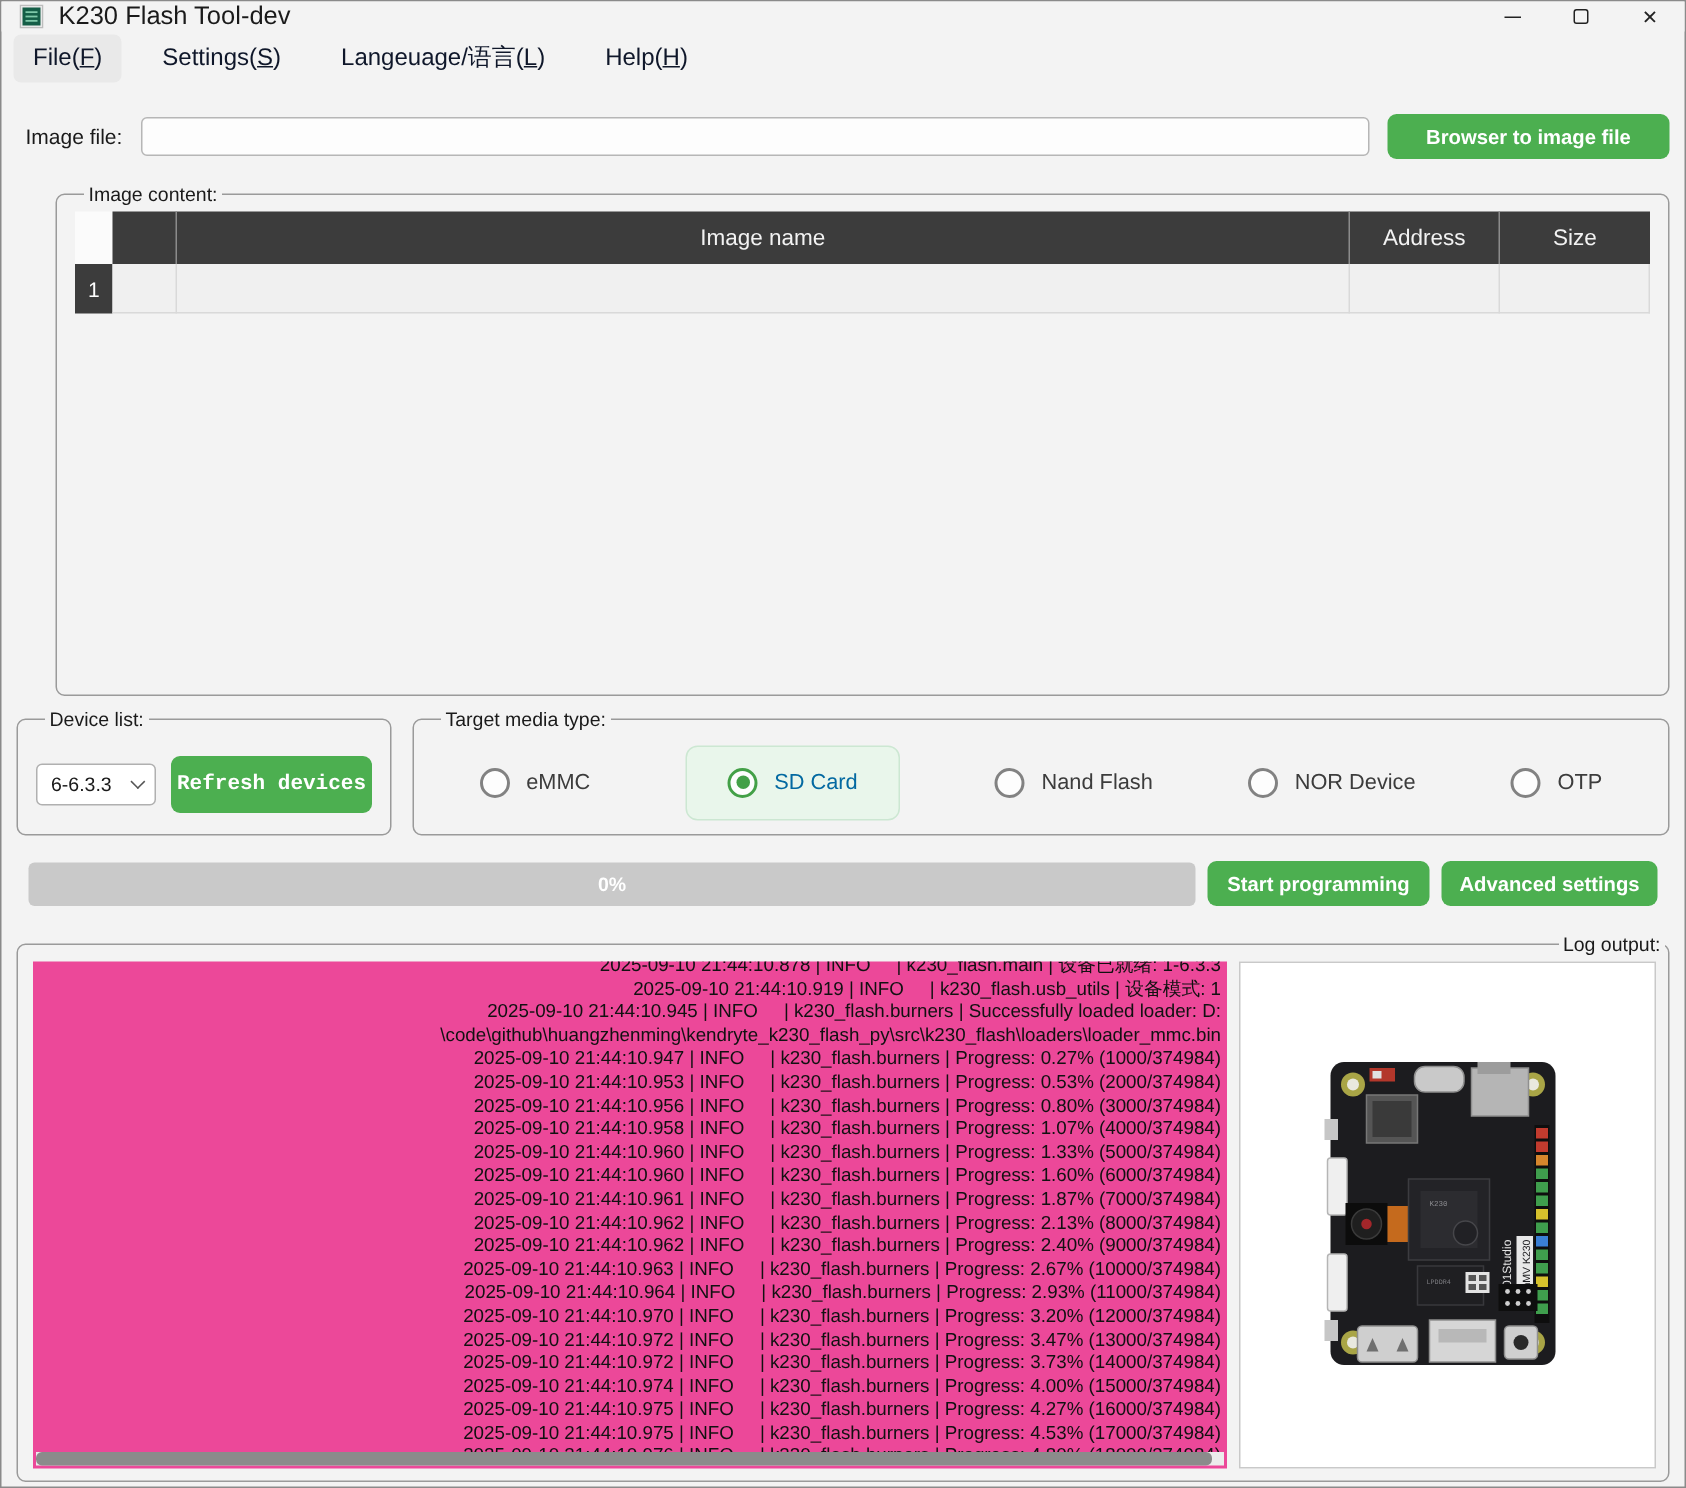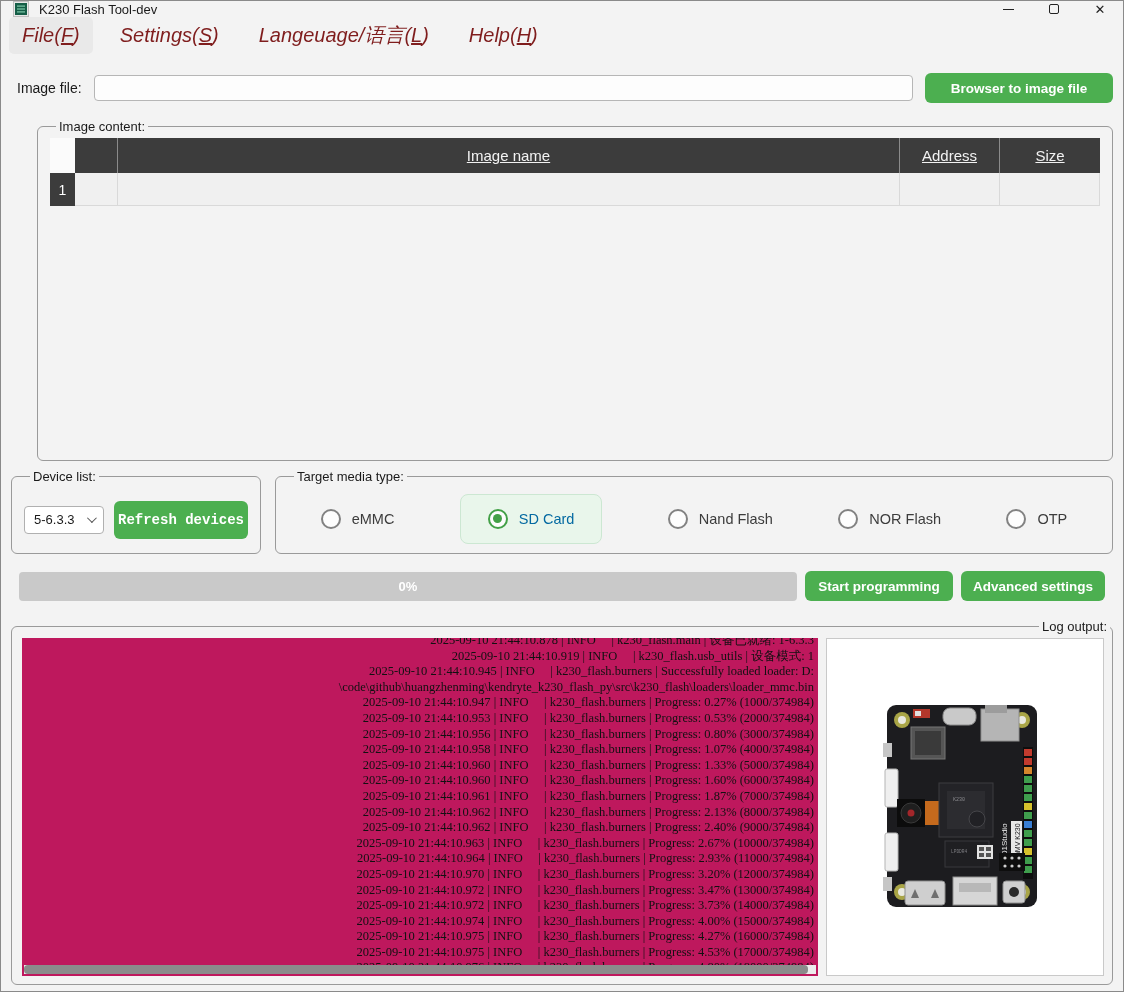--- a/index.html
+++ b/index.html
@@ -3,29 +3,29 @@
 <meta charset="utf-8">
 <style>
   * { margin:0; padding:0; box-sizing:border-box; }
   html,body { width:1124px; height:992px; overflow:hidden; }
   body { font-family:"Liberation Sans", sans-serif; background:#f3f3f3; color:#1a1a1a; }
   .window { width:1124px; height:992px; background:#f3f3f3; border:1px solid #8a8a8a; display:flex; flex-direction:column; position:relative; }
 
   
   .titlebar { height:30px; display:flex; align-items:center; padding-left:12px; background:#f3f3f3; }
   .app-icon { width:16px; height:16px; margin-right:10px; flex:none; }
-  .title-text { font-size:13px; color:#1a1a1a; }
+  .title-text { font-size:17px; color:#1a1a1a; }
   .win-controls { margin-left:auto; display:flex; height:100%; }
   .win-btn { width:46px; height:100%; display:flex; align-items:center; justify-content:center; font-size:13px; color:#222; cursor:default; }
   .max-box { width:10px; height:10px; border:1.2px solid #222; border-radius:2px; }
   .min-glyph { width:11px; height:0; border-top:1.2px solid #222; display:inline-block; }
 
   
   .menubar { height:36px; display:flex; align-items:center; padding:0 8px; gap:14px; }
-  .menu-item { padding:7px 13px; font-size:20px; border-radius:5px; color:#7f1d1d;font-style:italic; }
+  .menu-item { padding:7px 13px; font-size:16px; border-radius:5px; color:#0f172a; }
   .menu-item.active { background:#e9e9e9; }
   .accel { text-decoration:underline; }
 
   .content { flex:1; padding:0 10px; display:flex; flex-direction:column; }
 
   
   .file-row { margin-top:20px; display:flex; align-items:center; height:30px; }
   .file-label { font-size:14px; margin-left:6px; white-space:nowrap; }
   .file-input { flex:1; height:26px; margin-left:12px; margin-right:12px; background:#fdfdfd; border:1px solid #b6b6b6; border-radius:4px; font-size:13px; padding:0 8px; outline:none; }
   .btn-green { background:#4caf50; color:#fff; font-weight:bold; font-size:13.5px; border:none; border-radius:6px; cursor:pointer; font-family:"Liberation Sans", sans-serif; }
@@ -33,21 +33,21 @@
 
   
   fieldset { border:1px solid #9a9a9a; border-radius:6px; padding:2px 12px 6px 12px; }
   legend { font-size:13px; padding:0 3px; margin-left:6px; color:#1a1a1a; }
 
   
   .fs-image-content { margin-top:16px; height:342px; display:flex; flex-direction:column;margin-left:26px; }
   .tbl { margin-top:2px; display:flex; flex-direction:column; flex:1; }
   .tr { display:flex; }
   .corner-cell { width:25px; background:#fbfbfb; flex:none; }
-  .hcell { background:#3c3c3c; color:#f2f2f2; font-size:15px; display:flex; align-items:center; justify-content:center; height:35px; border-right:1px solid #8b8b8b;text-decoration:underline; }
+  .hcell { background:#3c3c3c; color:#f2f2f2; font-size:15px; display:flex; align-items:center; justify-content:center; height:35px; border-right:1px solid #8b8b8b; }
   .hcell:last-child { border-right:none; }
   .col-chk { width:43px; flex:none; }
   .col-name { flex:1; }
   .col-addr { width:100px; flex:none; }
   .col-size { width:100px; flex:none; }
   .rowhead { width:25px; flex:none; background:#3c3c3c; color:#fff; font-size:14px; display:flex; align-items:center; justify-content:center; }
   .cell { background:#f0f0f0; border-right:1px solid #d9d9d9; border-bottom:1px solid #d9d9d9; height:33px; }
   .tbl-filler { flex:1; display:flex; }
   .filler-strip { width:25px; background:#fafafa; }
   .filler-main { flex:1; background:#efefef; }
@@ -72,21 +72,21 @@
 
   
   .progress-row { margin-top:17px; display:flex; align-items:center; gap:8px; height:30px; padding:0 8px 0 8px; }
   .progress { flex:1; height:29px; background:#c9c9c9; border-radius:4px; display:flex; align-items:center; justify-content:center; }
   .progress-text { color:#fff; font-size:13px; font-weight:bold; }
   .start-btn { width:148px; height:30px; }
   .adv-btn { width:144px; height:30px; }
 
   
   .fs-log { margin-top:18px; flex:1; margin-bottom:12px; display:flex; gap:8px; padding:4px 8px 8px 10px;text-align:right; }
-  .log-panel { flex:1; background:#be185d; position:relative; overflow:hidden;font-family:Liberation Serif, serif; }
+  .log-panel { flex:1; background:#ec4899; position:relative; overflow:hidden; }
   .log-lines { margin-top:-5px; padding:0 4px; font-size:12.5px; line-height:15.6px; color:#111; white-space:pre-wrap; word-break:break-all; }
   .log-line { white-space:pre-wrap; }
   .hscroll { position:absolute; left:2px; right:2px; bottom:2px; height:9px; background:#ececec; }
   .hthumb { height:100%; width:99%; background:#8b8b8b; border-radius:4px; }
   .board-panel { width:278px; flex:none; background:#fff; border:1px solid #c9c9c9; display:flex; align-items:center; justify-content:center; }
 </style>
 </head>
 <body>
 
 <div class="window">
@@ -148,21 +148,21 @@
           <div class="filler-main"></div>
         </div>
       </div>
     </fieldset>
 
     <div class="mid-row">
       <fieldset class="fs-device">
         <legend>Device list:</legend>
         <div class="device-inner">
           <div class="select">
-            <span>5-6.3.3</span>
+            <span>6-6.3.3</span>
             <span class="chev"></span>
           </div>
           <button class="btn-green refresh-btn">Refresh devices</button>
         </div>
       </fieldset>
       <fieldset class="fs-media">
         <legend>Target media type:</legend>
         <div class="media-options">
             <div class="option">
               <span class="radio"></span>
@@ -173,21 +173,21 @@
                 <span class="dot"></span>
               </span>
               <span class="opt-label">SD Card</span>
             </div>
             <div class="option">
               <span class="radio"></span>
               <span class="opt-label">Nand Flash</span>
             </div>
             <div class="option">
               <span class="radio"></span>
-              <span class="opt-label">NOR Flash</span>
+              <span class="opt-label">NOR Device</span>
             </div>
             <div class="option">
               <span class="radio"></span>
               <span class="opt-label">OTP</span>
             </div>
           </div>
       </fieldset>
     </div>
 
     <div class="progress-row">

